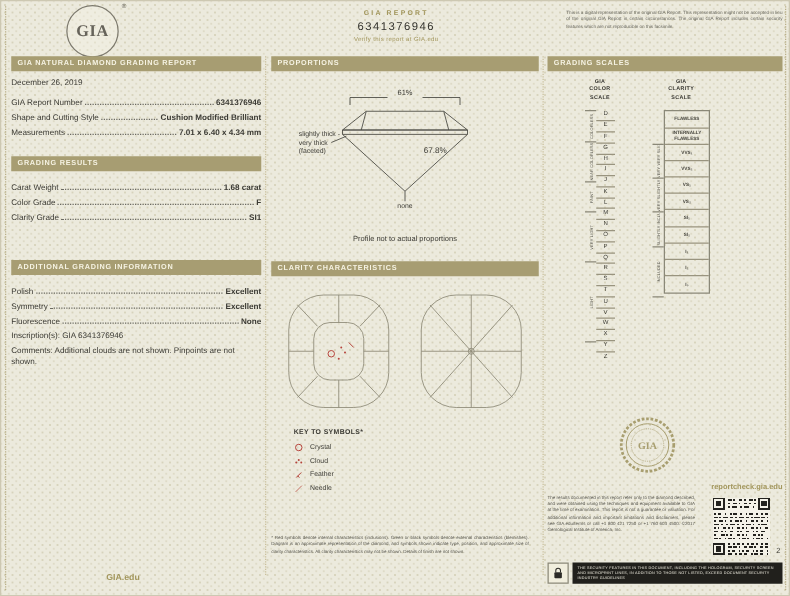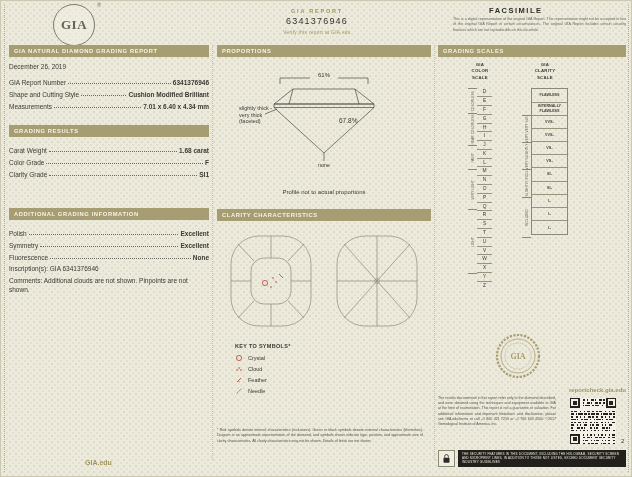--- a/index.html
+++ b/index.html
@@ -109,21 +109,20 @@
     <span class="reg">®</span>
   </div>
 
   <div class="report-id">
     <div class="rpt-label">GIA REPORT</div>
     <div class="rpt-number">6341376946</div>
     <div class="verify">Verify this report at GIA.edu</div>
   </div>
 
   <div class="facs">
-    <div class="facs-title">FACSIMILE</div>
     <div class="facs-text">This is a digital representation of the original GIA Report. This representation might not be accepted in lieu of the original GIA Report in certain circumstances. The original GIA Report includes certain security features which are not reproducible on this facsimile.</div>
   </div>
 
   <section class="col-left">
     <div class="bar">GIA NATURAL DIAMOND GRADING REPORT</div>
     <div class="date">December 26, 2019</div>
     <div>
         <div class="row">
         <span class="lbl">GIA Report Number</span>
         <span class="dots"></span>

